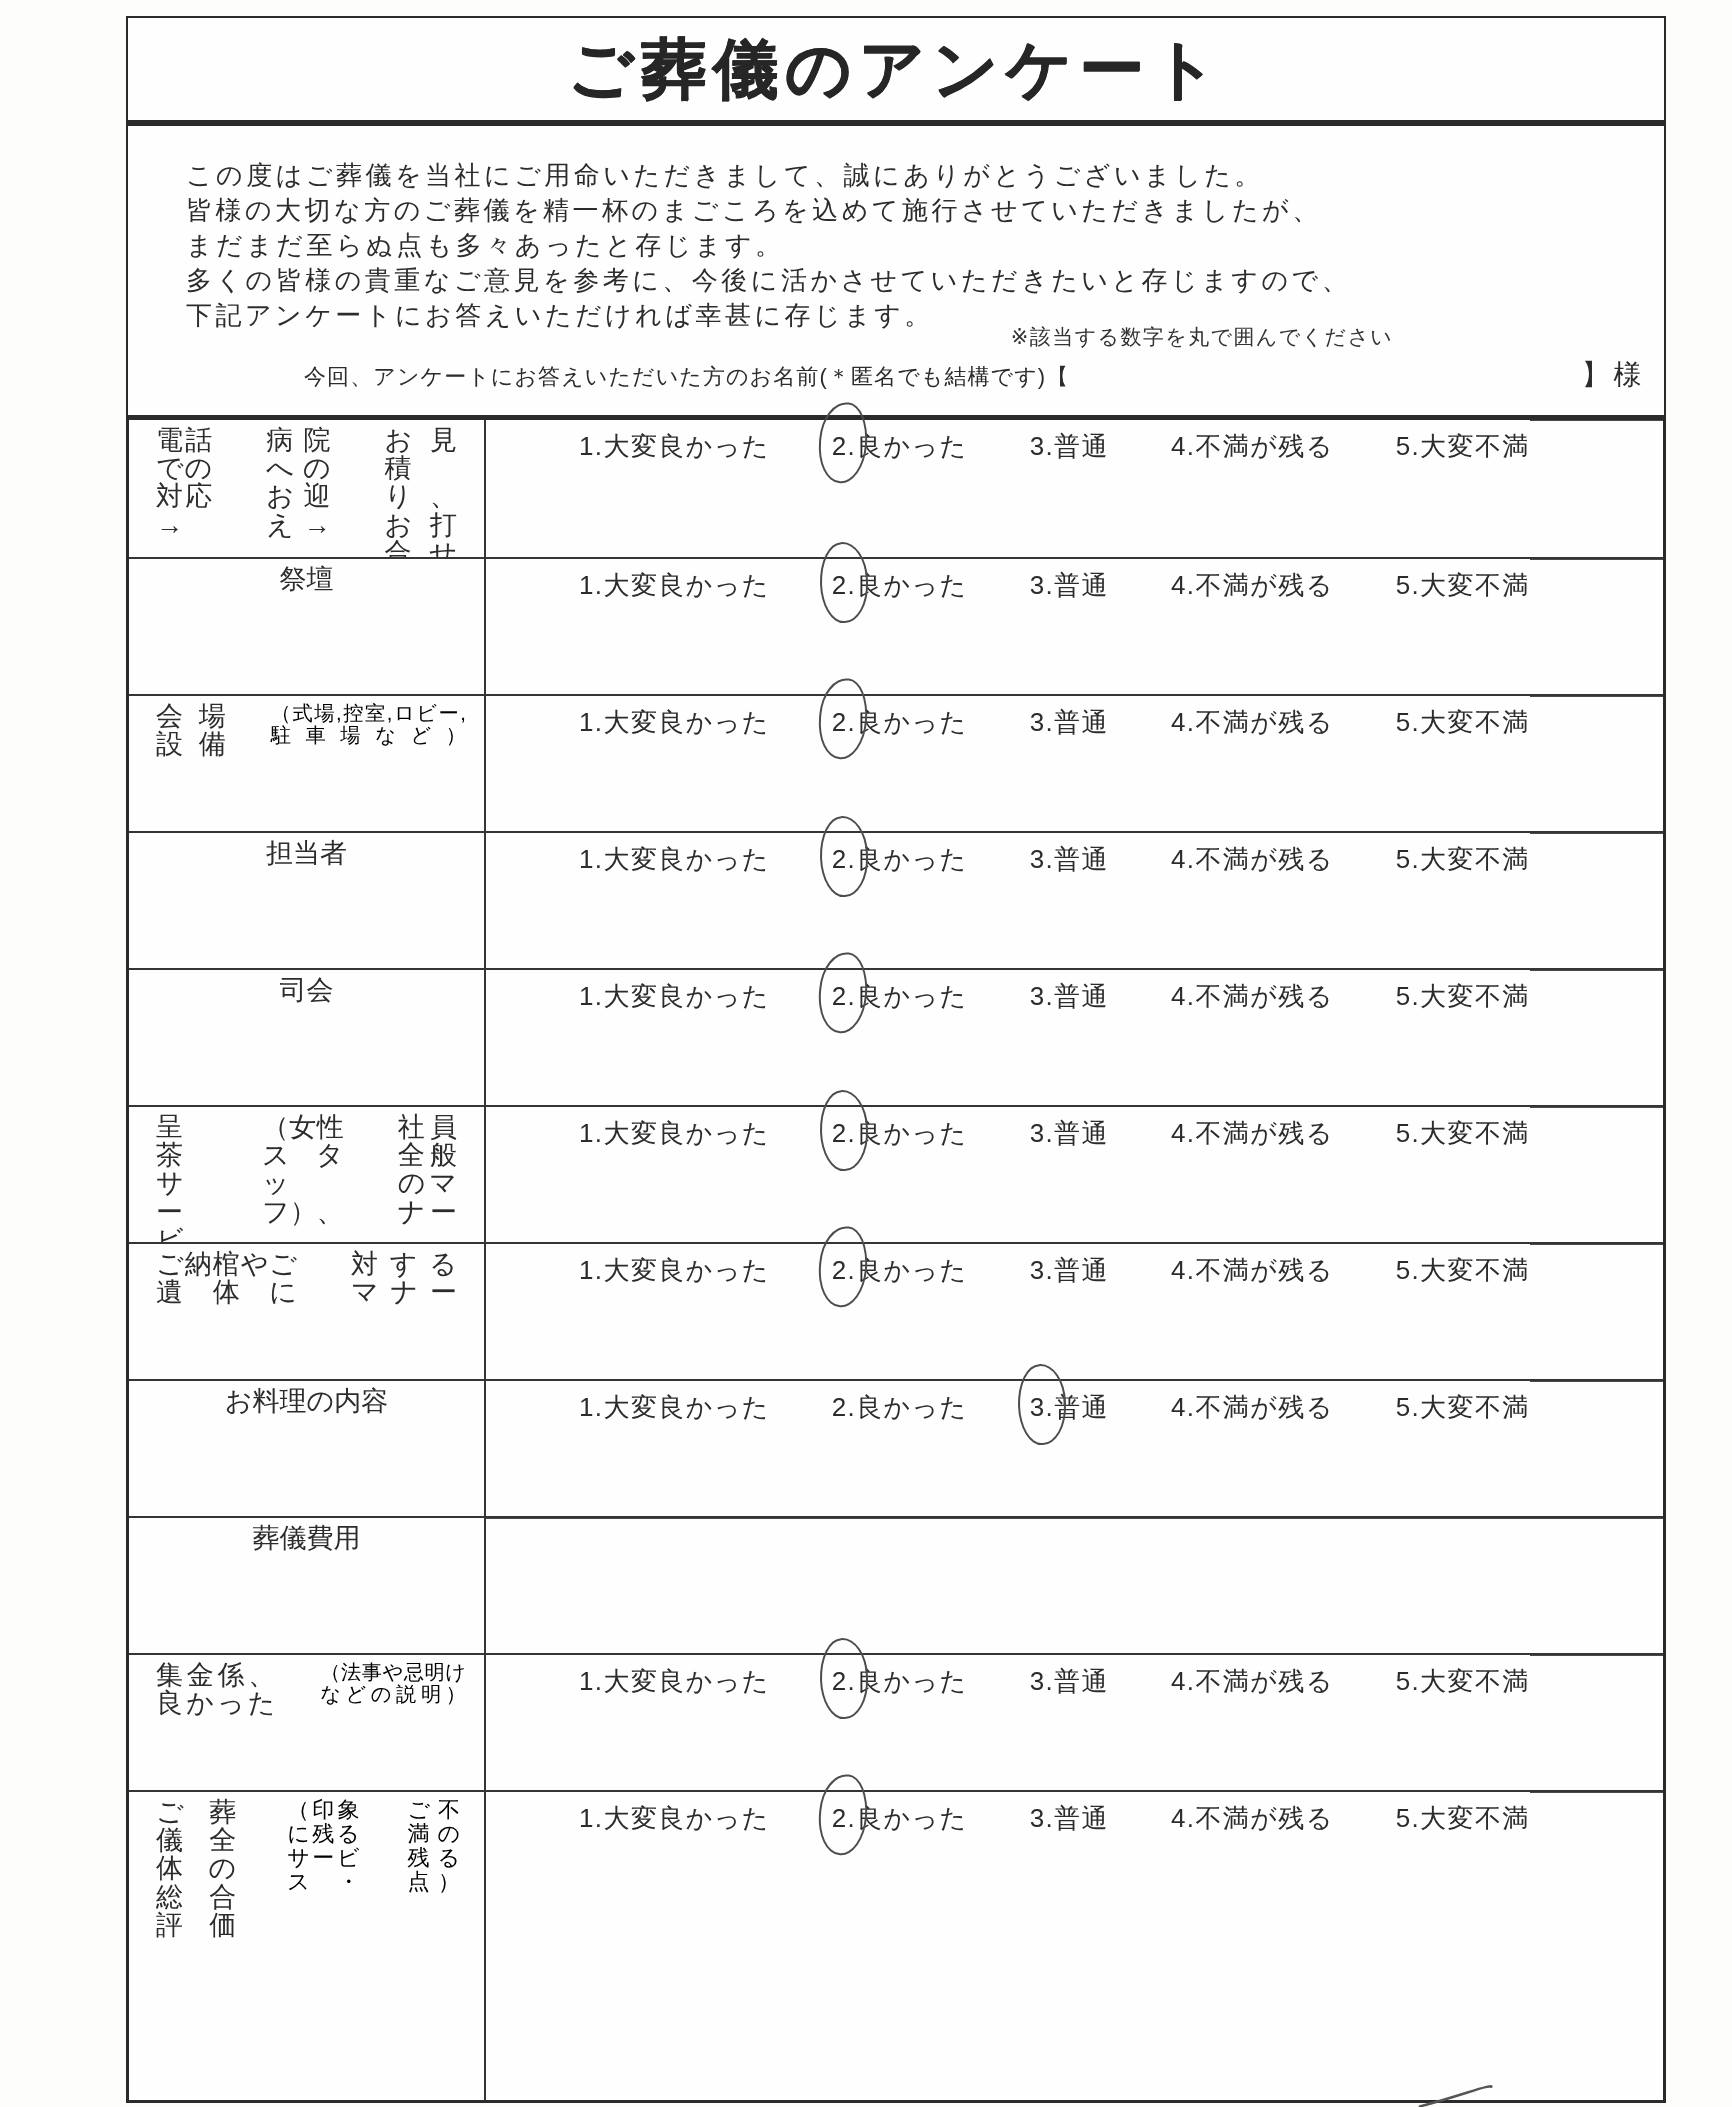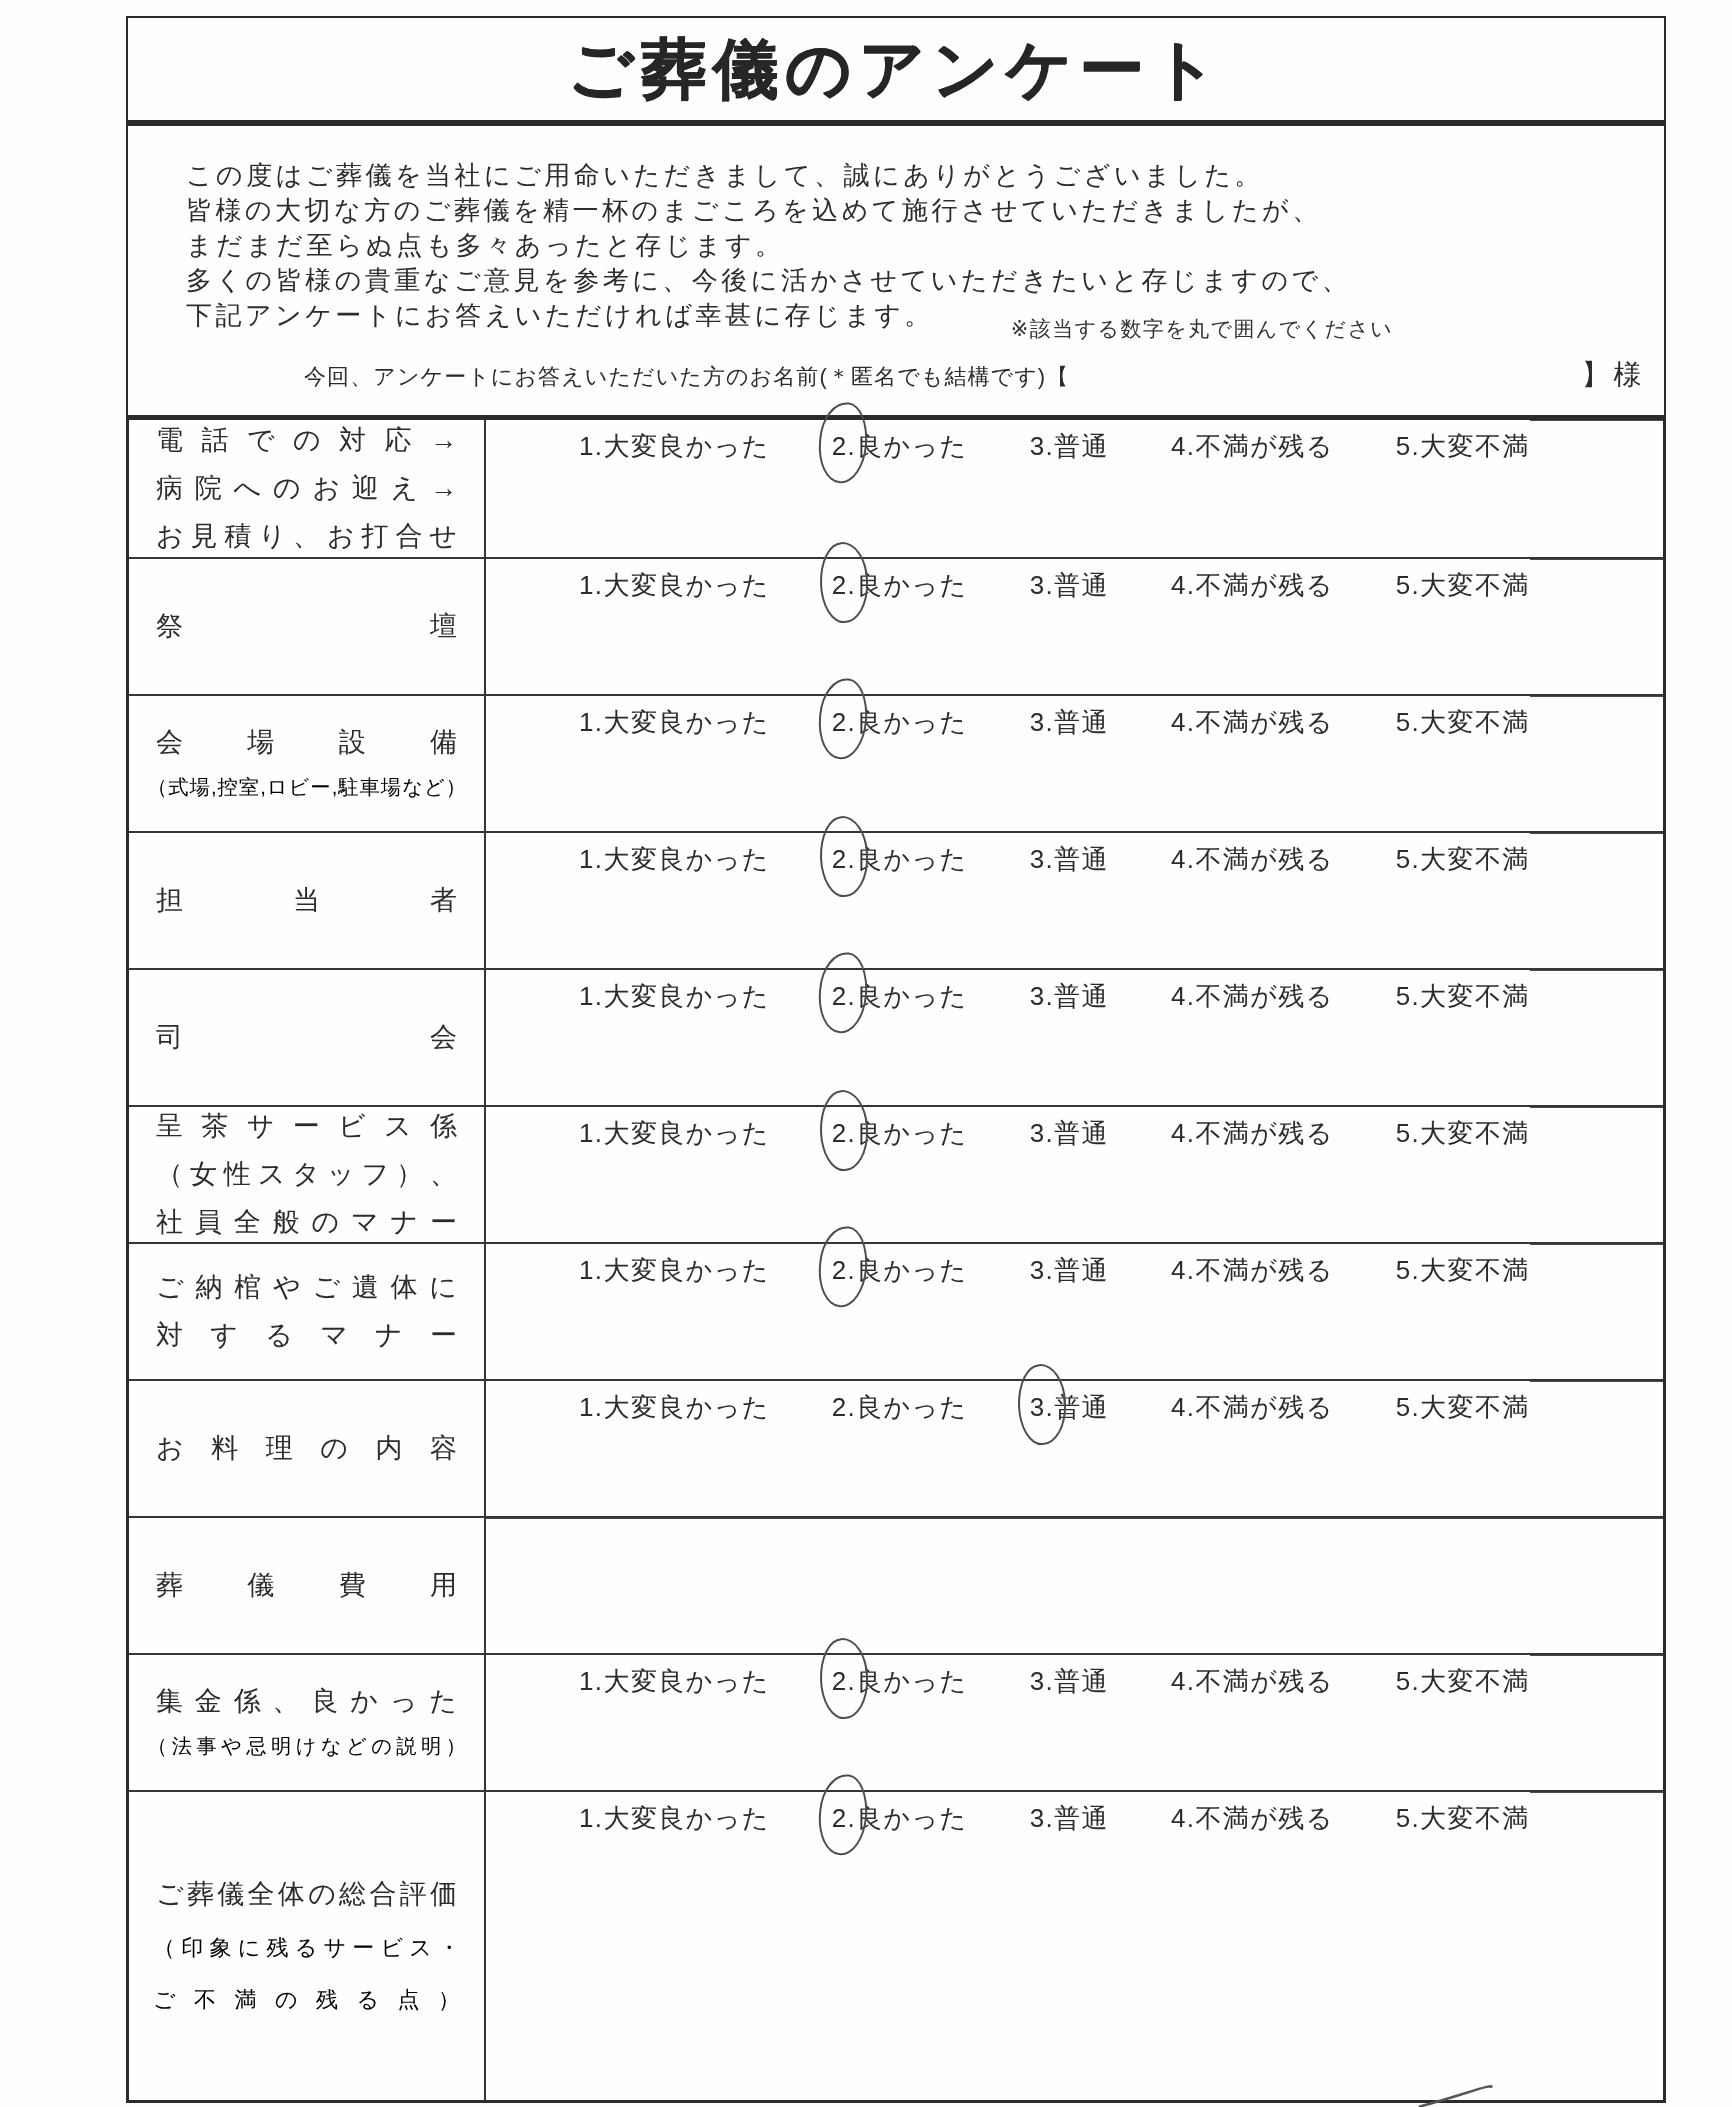--- a/index.html
+++ b/index.html
@@ -11,34 +11,34 @@
   
   .title-box { height:108px; border:2.8px solid #2b2b2b; border-bottom-width:4.2px;
     display:flex; align-items:center; justify-content:center; background:#fefefe; }
   .title-box h1 { font-size:65px; font-weight:900; letter-spacing:7px; color:#262626;
     text-shadow:0.7px 0 0 #262626, 0 0.7px 0 #262626; white-space:nowrap; }
 
   
   .intro-box { height:293px; border:2.8px solid #2b2b2b; border-top-width:2.1px; border-bottom-width:2.1px;
     padding:32px 14px 0 58px; background:#fefefe; position:relative; }
   .iline { font-size:26px; letter-spacing:3.5px; line-height:35px; white-space:nowrap; color:#2c2c2c; }
-  .iline .note { font-size:21px; letter-spacing:1.4px; margin-left:77px; position:relative; top:12px; color:#333; }
+  .iline .note { font-size:21px; letter-spacing:1.4px; margin-left:77px; position:relative; top:20px; color:#333; }
   .name-line { margin-top:22.4px; display:flex; align-items:baseline; white-space:nowrap;
     padding-right:4.2px; }
   .name-line .prompt { font-size:22px; letter-spacing:1.1px; margin-left:118px; color:#2c2c2c; }
   .name-line .blank { flex:1; }
   .name-line .suffix { font-size:28px; letter-spacing:4.2px; color:#2c2c2c; }
 
   
   .survey-table { border:3.5px solid #2b2b2b; border-top-width:3.5px; background:#fefefe; }
   .srow { display:flex; height:137px; border-top:2.1px solid #353535; overflow:visible; }
   .srow:first-child { border-top:none; }
   .srow.tall { height:310px; }
   .lcell { width:357px; flex:0 0 357px; border-right:2.1px solid #353535;
-    display:flex; flex-direction:column; justify-content:center; align-items:stretch;
+    display:flex; flex-direction:row; justify-content:center; align-items:stretch;
     row-gap:19.6px; padding:5.6px 0; overflow:hidden; }
   .lline { font-size:27px; line-height:1.05; color:#2c2c2c; padding:0 27px;
     text-align:justify; text-align-last:justify; }
   .lsub { font-size:20.3px; line-height:1.1; color:#000000; padding:0 18px;
     text-align:justify; text-align-last:justify; }
   .srow.tall .lcell { row-gap:28px; }
   .srow.tall .lsub { font-size:22px; padding:0 24px; }
   .rcell { flex:1; display:flex; flex-direction:row; overflow:visible; }
   .opts { height:52px; flex:0 0 52px; display:flex; align-items:center;
     padding-left:93px; column-gap:62px; font-size:26px; letter-spacing:1.4px;

